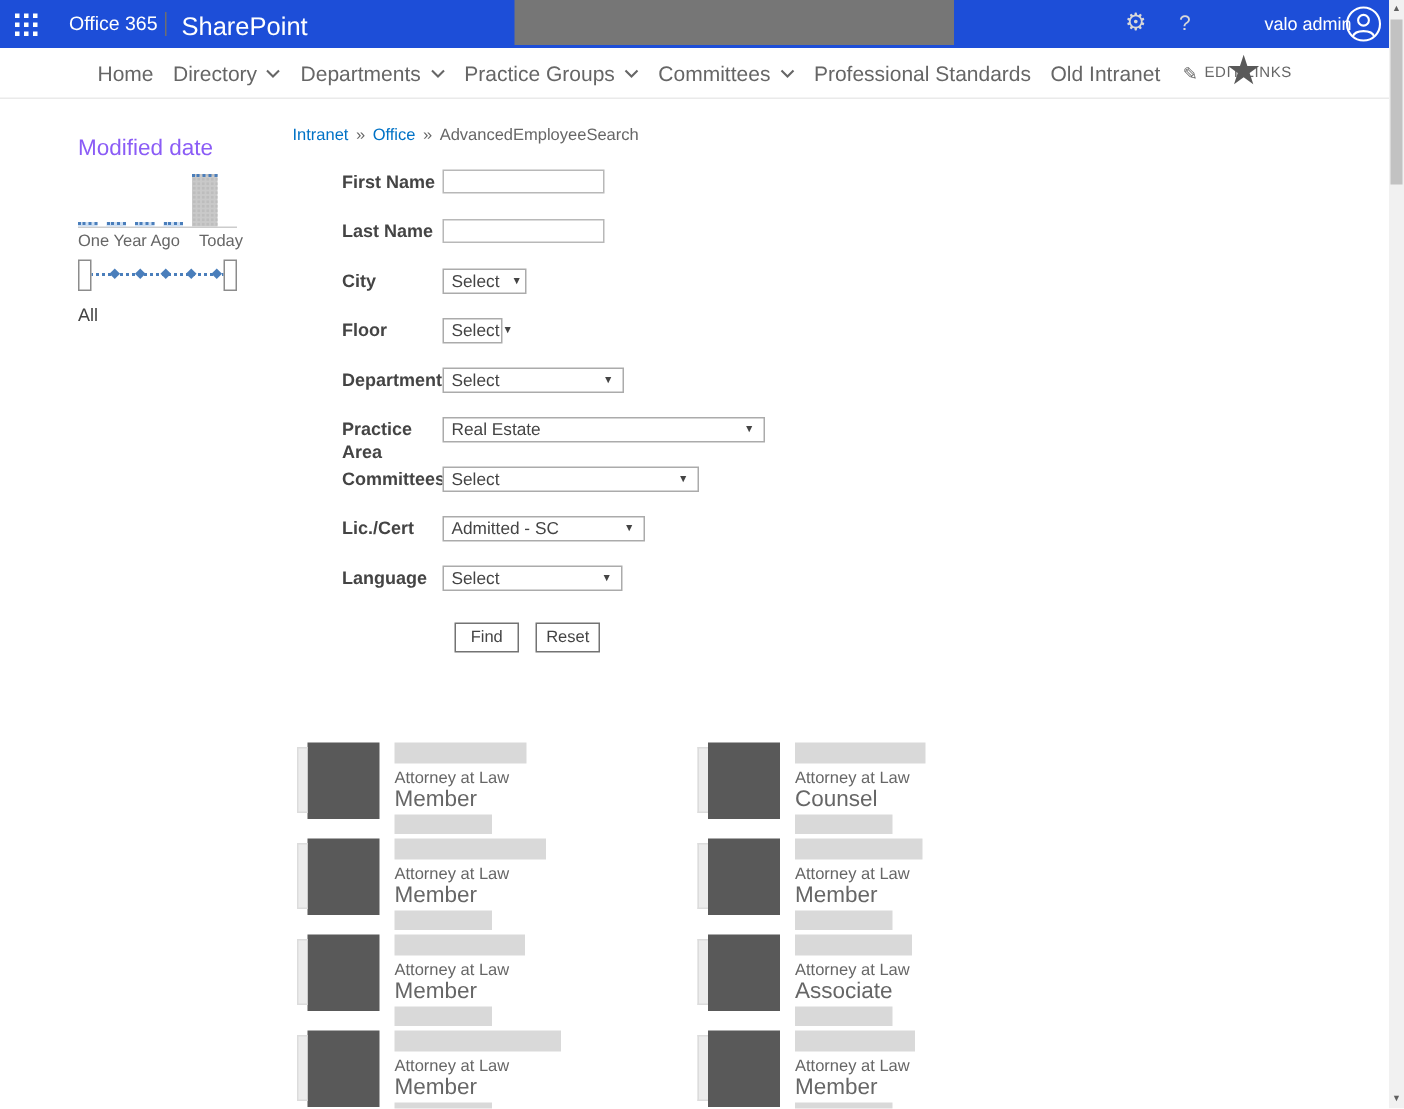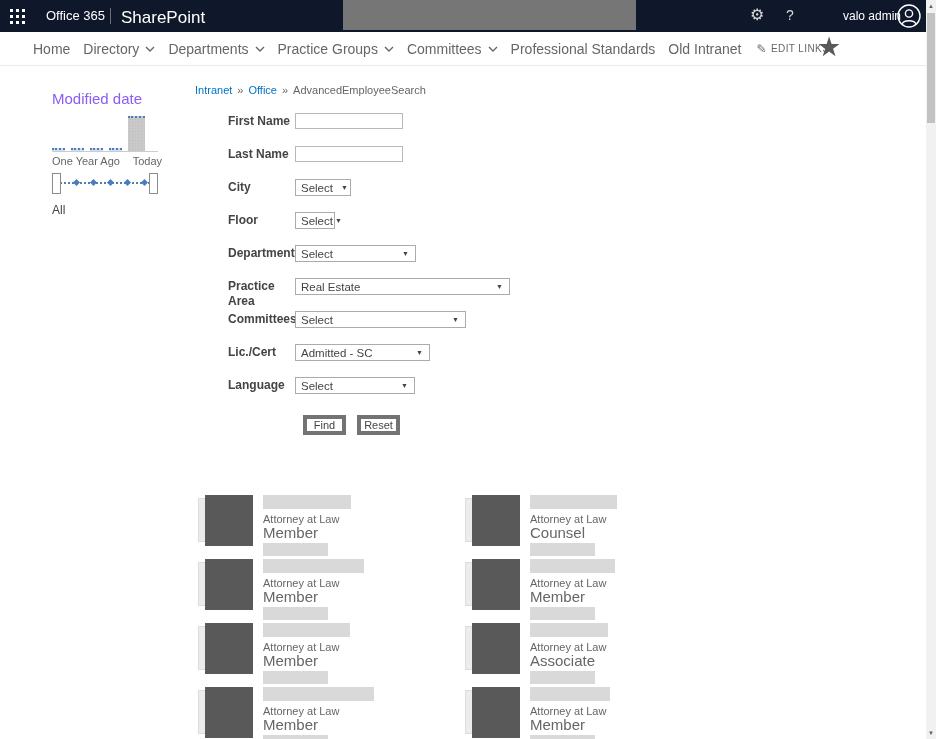--- a/index.html
+++ b/index.html
@@ -3,34 +3,34 @@
 <meta charset="utf-8">
 <style>
   * { margin:0; padding:0; box-sizing:border-box; }
   html,body { width:936px; height:739px; }
   body {
     position:relative; overflow:hidden; background:#fff;
     font-family:"Liberation Sans", sans-serif; color:#444;
   }
 
   
-  .suite-bar { position:absolute; left:0; top:0; width:926px; height:32px; background:#0f172a; }
+  .suite-bar { position:absolute; left:0; top:0; width:926px; height:32px; background:#1d4ed8; }
   .app-launcher { position:absolute; left:9px; top:8px; width:17px; height:17px; display:flex; flex-wrap:wrap; gap:3px; align-content:center; justify-content:center; cursor:pointer; }
   .app-launcher i { width:3px; height:3px; background:#fff; display:block; }
   .suite-brand { position:absolute; left:46px; top:8px; font-size:13px; color:#fff; }
   .suite-divider { position:absolute; left:110px; top:8px; width:1px; height:16px; background:#6e6e6e; }
   .suite-product { position:absolute; left:121px; top:8px; font-size:17px; color:#fff; }
   .suite-redaction { position:absolute; left:343px; top:0; width:293px; height:30px; background:#767676; }
   .suite-gear { position:absolute; left:750px; top:5px; font-size:16px; color:#d8d8d8; cursor:pointer; }
   .suite-help { position:absolute; left:786px; top:7px; font-size:14px; color:#d8d8d8; cursor:pointer; }
   .suite-user { position:absolute; left:843px; top:9px; font-size:12px; color:#fff; cursor:pointer; }
   .suite-avatar { position:absolute; left:897px; top:4px; width:24px; height:24px; cursor:pointer; }
 
   
-  .nav-bar { position:absolute; left:0; top:32px; width:926px; height:34px; background:#fff; border-bottom:1px solid #eaeaea; display:flex; align-items:center; padding-left:33px; column-gap:13px; }
+  .nav-bar { position:absolute; left:0; top:32px; width:926px; height:34px; background:#fff; border-bottom:1px solid #eaeaea; display:flex; align-items:center; padding-left:65px; column-gap:13px; }
   .nav-item { font-size:14px; color:#666; display:flex; align-items:center; gap:6px; cursor:pointer; white-space:nowrap; }
   .edit-links { font-size:10px; color:#666; letter-spacing:.4px; display:flex; align-items:center; gap:4px; cursor:pointer; margin-left:2px; }
   .edit-links .pencil { font-size:12px; }
   .follow-star { position:absolute; left:817px; top:33px; font-size:27px; color:#595959; line-height:28px; cursor:pointer; }
 
   
   .refiner { position:absolute; left:52px; top:90px; width:110px; }
   .refiner-title { font-size:15px; color:#8b5cf6; }
   .histogram { position:relative; margin-top:8px; width:106px; height:37px; border-bottom:1px solid #ccc; }
   .hbar-s { position:absolute; bottom:0; width:13px; height:3px; background:#cfe0f3; border-top:2px dotted #4a7ebb; }
@@ -50,21 +50,21 @@
   .crumb-current { color:#666; }
 
   
   .search-form { position:absolute; left:228px; top:113px; }
   .form-row { display:flex; align-items:flex-start; height:33px; }
   .form-label { width:67px; font-size:12px; font-weight:bold; color:#444; line-height:15px; padding-top:1px; }
   .text-input { width:108px; height:16px; border:1px solid #b8b8b8; font-size:11px; padding:0 3px; font-family:"Liberation Sans",sans-serif; }
   .select-box { height:17px; border:1px solid #ababab; background:#fff; display:flex; align-items:center; justify-content:space-between; padding:0 6px 0 5px; font-size:11.5px; color:#444; cursor:pointer; }
   .select-arrow { font-size:7px; color:#444; margin-left:8px; }
   .form-buttons { display:flex; gap:11px; margin-left:75px; margin-top:5px; }
-  .form-btn { width:43px; height:20px; background:#fff; border:4px solid #737373; font-size:11px; color:#444; font-family:"Liberation Sans",sans-serif; cursor:pointer; }
+  .form-btn { width:43px; height:20px; background:#fff; border:1px solid #737373; font-size:11px; color:#444; font-family:"Liberation Sans",sans-serif; cursor:pointer; }
 
   
   .results { position:absolute; left:205px; top:492px; display:grid; grid-template-columns:267px 267px; grid-auto-rows:64px; }
   .person-card { position:relative; display:flex; }
   .card-sliver { position:absolute; left:-7px; top:6px; width:7px; height:44px; background:#ececec; border:1px solid #dcdcdc; border-right:none; }
   .card-photo { width:48px; height:51px; background:#595959; margin-top:3px; flex:none; }
   .card-body { margin-left:10px; padding-top:3px; }
   .name-bar { height:14px; background:#d9d9d9; }
   .card-title { font-size:11px; color:#666; margin-top:4px; line-height:13px; }
   .card-role { font-size:15px; color:#666; line-height:14px; }

